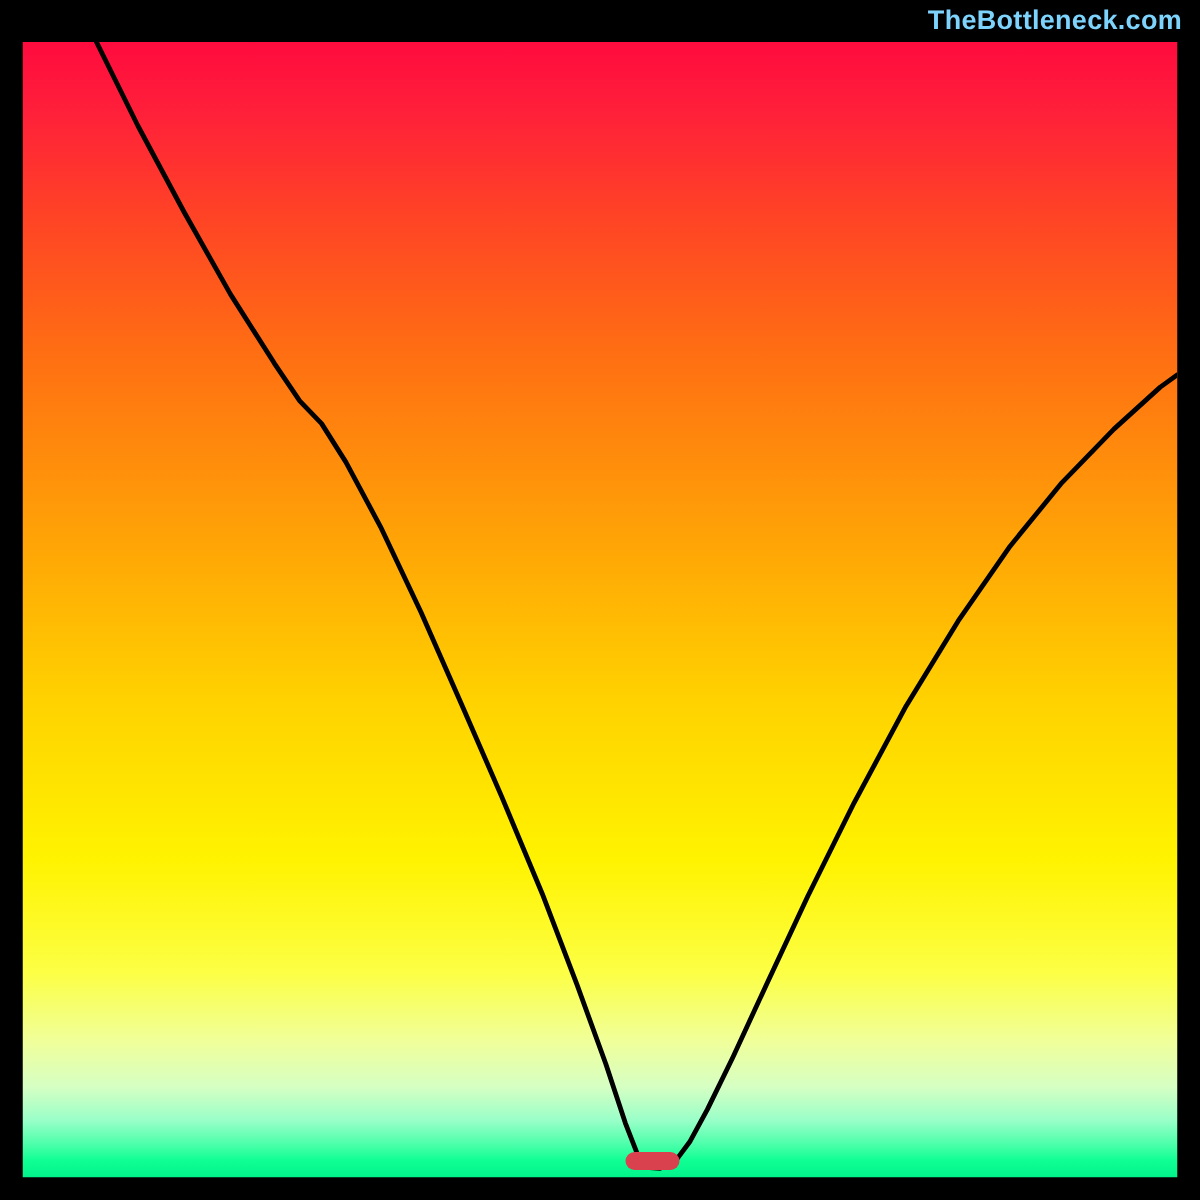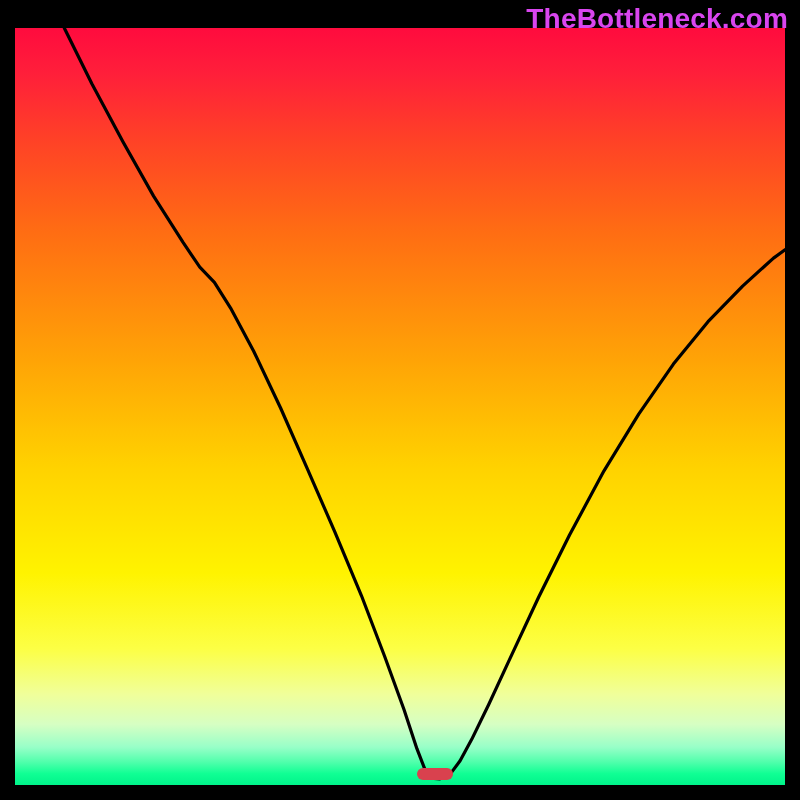--- a/index.html
+++ b/index.html
@@ -47,23 +47,23 @@
       #4fffab 97%,
       #10ff94 98.5%,
       #00f38a 100%
     );
   }
   .watermark {
     position: absolute;
     top: 3px;
     right: 12px;
     font-family: Arial, Helvetica, sans-serif;
-    font-size: 28px;
+    font-size: 18px;
     font-weight: 600;
-    color: #d946ef;
+    color: #7dd3fc;
     letter-spacing: 0.2px;
   }
   .curve {
     position: absolute;
     left: 0;
     top: 0;
     width: 770px;
     height: 757px;
   }
   .marker {

